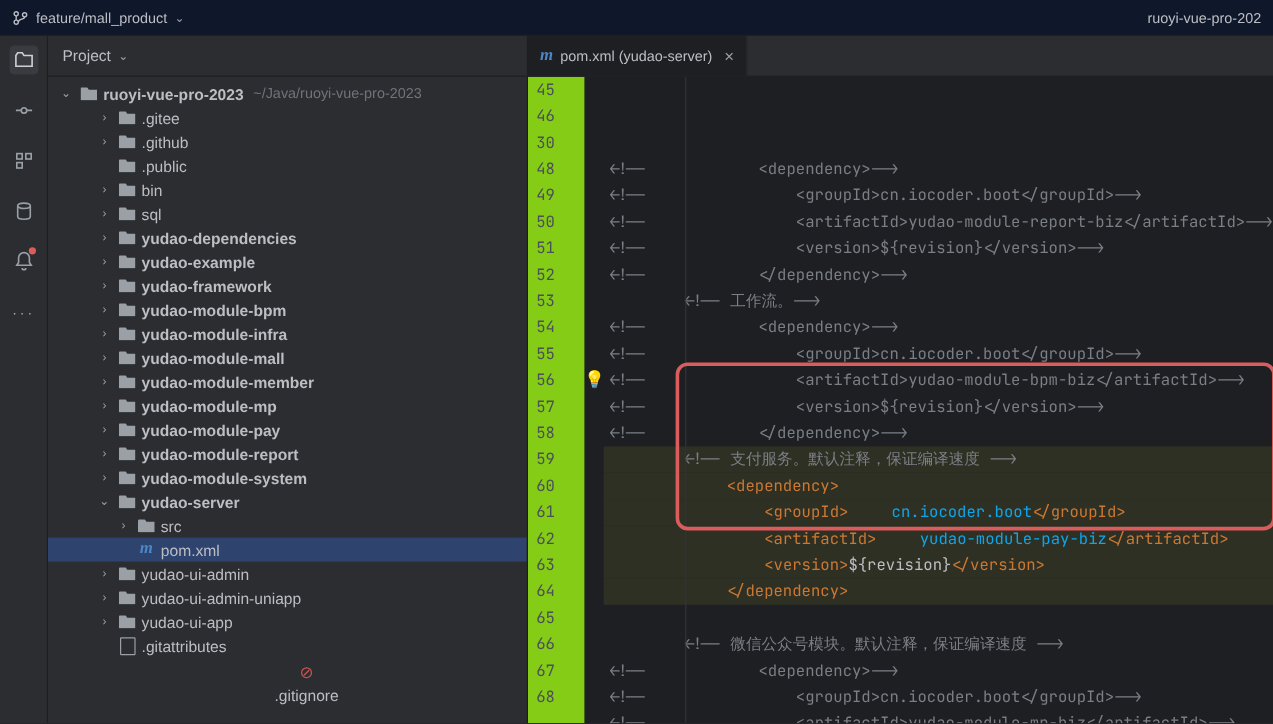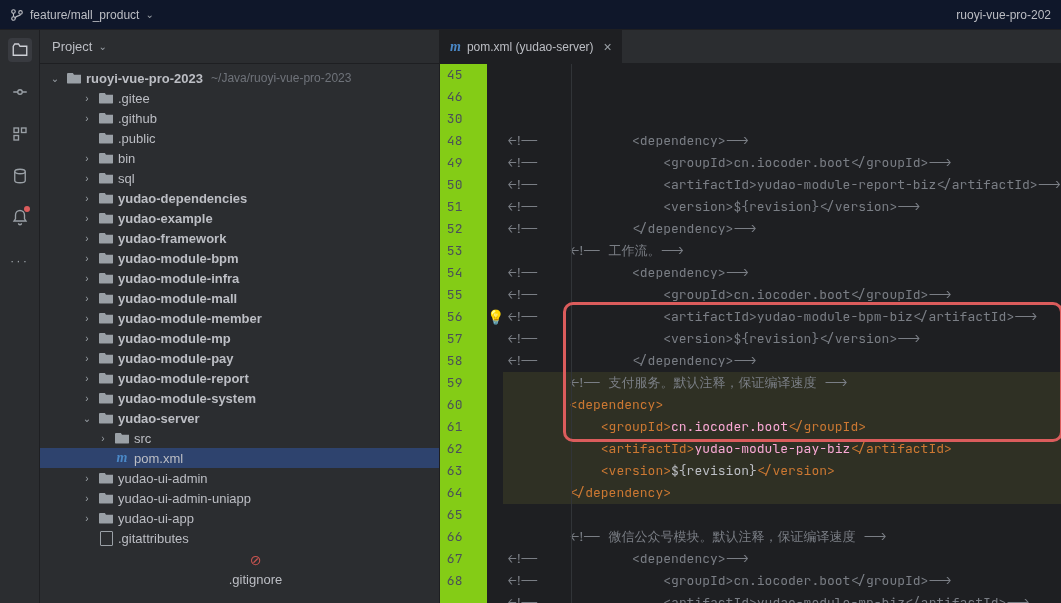--- a/index.html
+++ b/index.html
@@ -207,21 +207,21 @@
 }
 .code .line { height: 22px; padding-left: 4px; }
 .hl-region { background: rgba(80,80,40,0.35); }
 .redbox {
   position: absolute;
   border: 3px solid #db5c5c;
   border-radius: 10px;
   pointer-events: none;
 }
 .tag { color: #cc7832; }
-.tagtext { color: #f9a8d4; }
+.tagtext { color: #0ea5e9; margin-left: 36px; }
 .var { color: #bcbec4; }
 .comment { color: #7a7e85; }
 .indent-guide {
   position: absolute;
   top: 0;
   bottom: 0;
   border-left: 1px solid #313438;
 }
 </style>
 </head>

